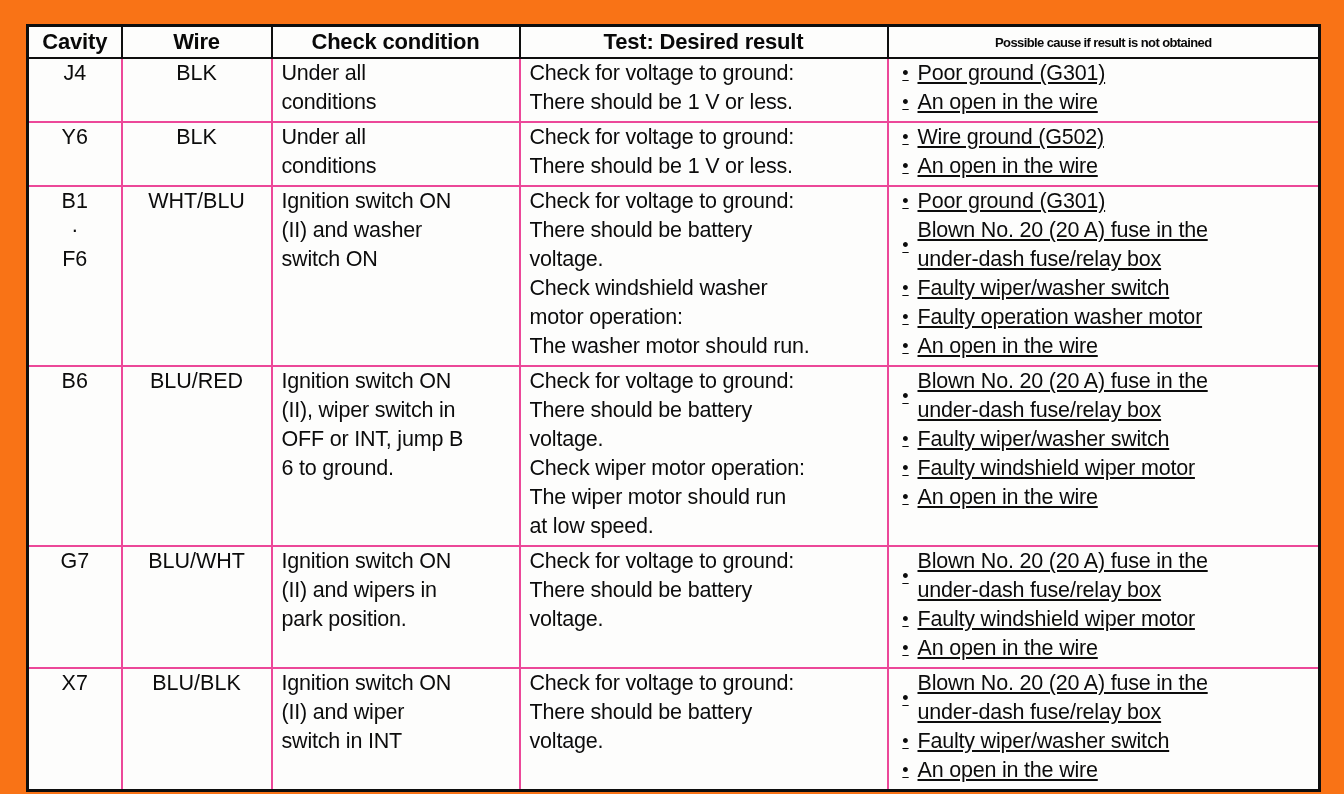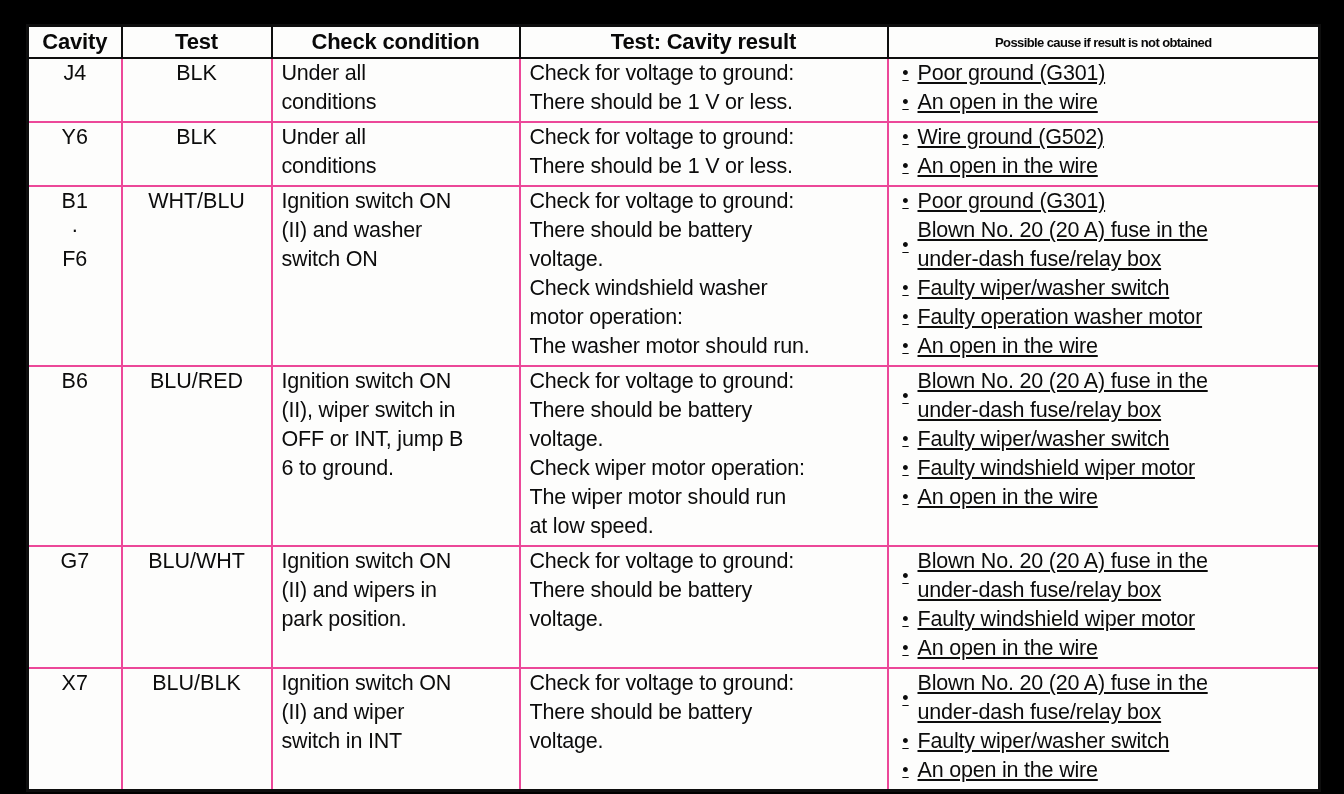--- a/index.html
+++ b/index.html
@@ -9,21 +9,21 @@
     width: 1344px;
     height: 794px;
     overflow: hidden;
     font-family: "Liberation Sans", sans-serif;
   }
   .page {
     box-sizing: border-box;
     width: 1344px;
     height: 794px;
     padding: 24px 24px 0 26px;
-    background: #000000;
+    background: #f97316;
   }
   table.troubleshoot {
     border-collapse: collapse;
     table-layout: fixed;
     width: 1292px;
     border: 3px solid #0e0e0e;
     background: #fdfdfc;
   }
   col.c-cavity { width: 94px; }
   col.c-wire { width: 150px; }
@@ -104,23 +104,23 @@
     <colgroup>
       <col class="c-cavity">
         <col class="c-wire">
         <col class="c-cond">
         <col class="c-result">
         <col class="c-cause">
     </colgroup>
     <thead>
       <tr>
         <th>Cavity</th>
-        <th>Test</th>
+        <th>Wire</th>
         <th>Check condition</th>
-        <th>Test: Cavity result</th>
+        <th>Test: Desired result</th>
         <th class="th-cause">Possible cause if result is not obtained</th>
       </tr>
     </thead>
     <tbody>
 
       <tr class="r-short">
         <td class="center">J4</td>
         <td class="center">BLK</td>
         <td class="textcell">Under all
 conditions</td>

